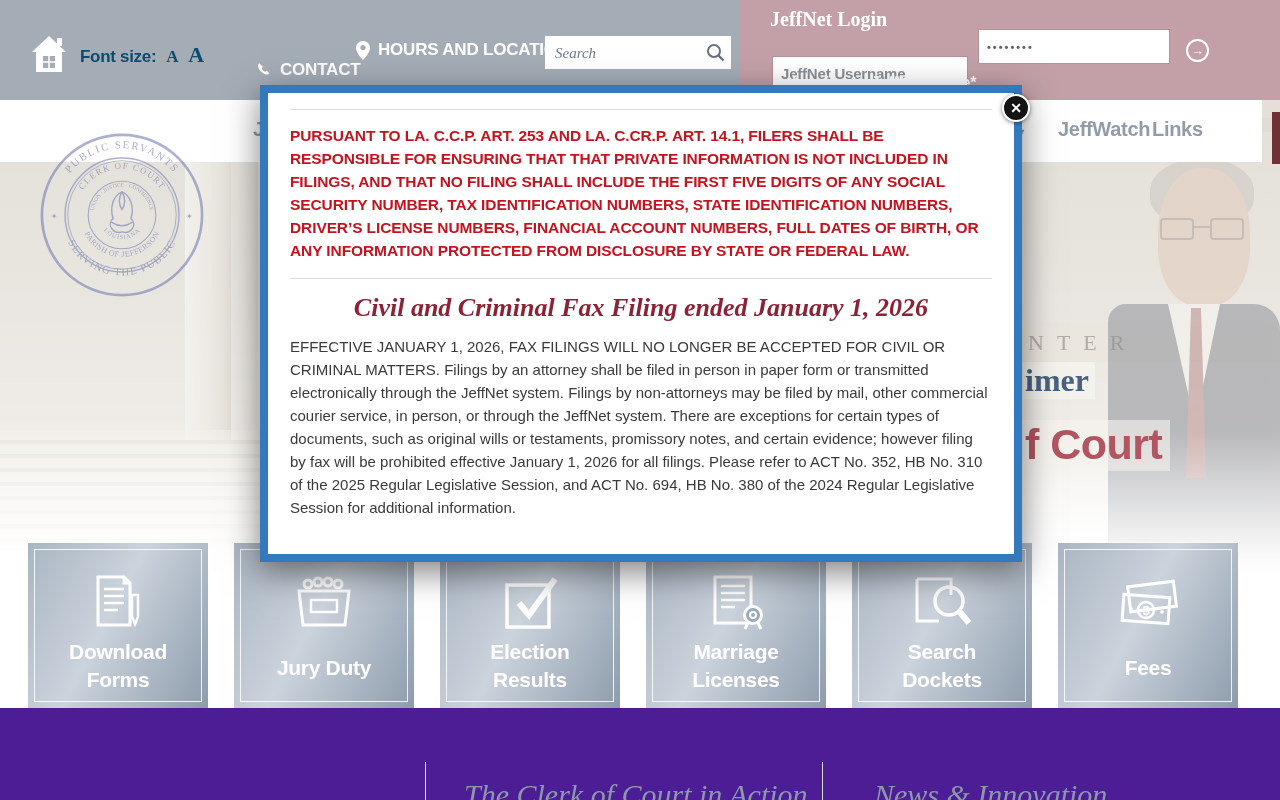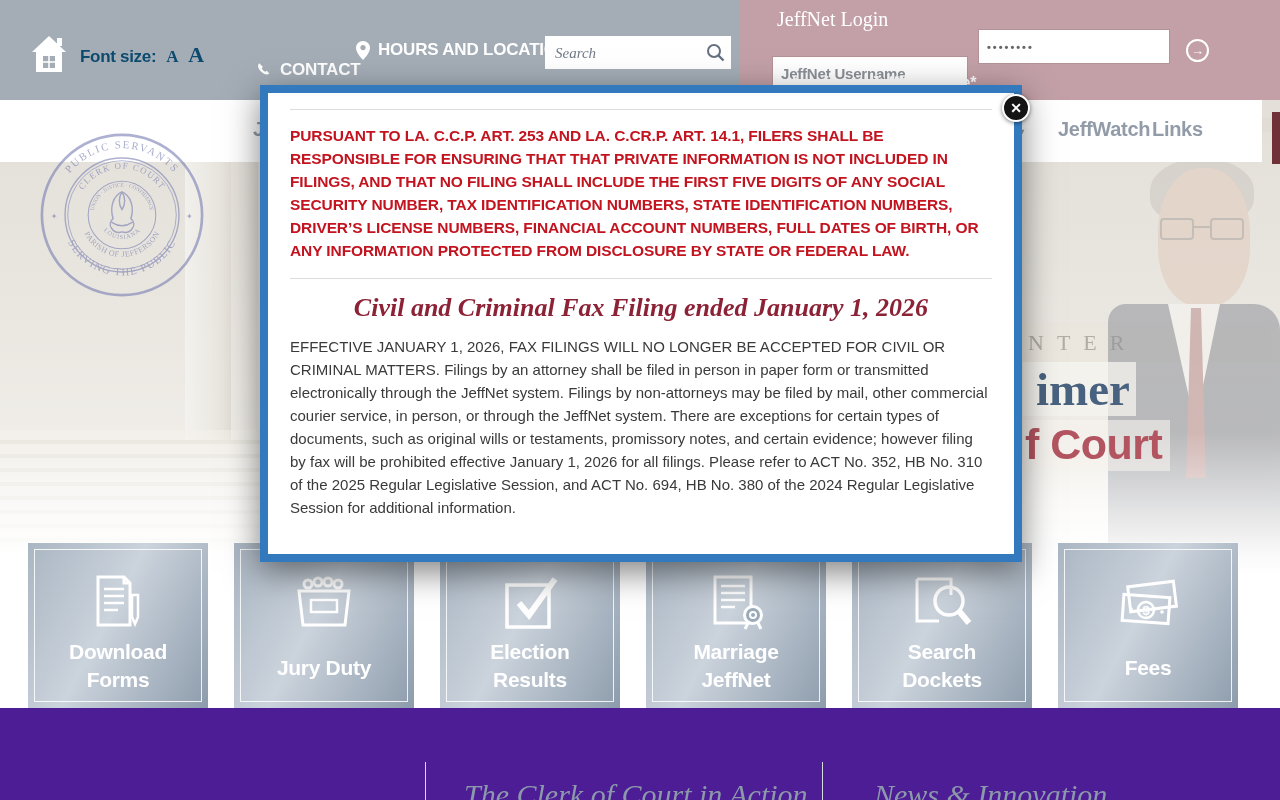--- a/index.html
+++ b/index.html
@@ -22,21 +22,21 @@
   .hdr-contact { left:256px;margin-top:20px; }
   .hdr-hours   { left:356px; }
 
   .search-wrap { position:absolute; left:545px; top:36px; width:186px; height:33px; background:#fff; }
   .search-wrap input { width:100%; height:100%; border:none; outline:none; padding:0 30px 0 10px;
               font-size:15px; color:#3a3f46; background:transparent; }
   .search-wrap input::placeholder { font-family:"Liberation Serif", serif; font-style:italic; color:#707a86; }
   .search-icon { position:absolute; right:6px; top:7px; width:19px; height:19px; cursor:pointer; }
 
   .jn-title { position:absolute; left:30px; top:8px; color:#fff; font-family:"Liberation Serif", serif;
-              font-weight:400; font-size:20px;margin-left:7px; }
+              font-weight:700; font-size:20px; }
   .jn-input { position:absolute; top:29px; height:35px; border:1px solid #b49298; background:#fff;
               font-size:15px; font-weight:700; color:#555; padding:0 8px; outline:none; }
   .jn-user { left:32px;  width:196px; letter-spacing:-0.2px;margin-top:27px; }
   .jn-user::placeholder { color:#8b9097; font-weight:700; }
   .jn-pass { left:238px; width:192px; font-size:11px; letter-spacing:2px; color:#666; }
   .jn-go { position:absolute; left:446px; top:39px; width:23px; height:23px; border:2px solid #fff;
            border-radius:50%; color:#fff; font-size:13px; line-height:19px; text-align:center;
            cursor:pointer; font-weight:700; }
   .jn-sub { position:absolute; left:32px; top:74px; color:#fff; font-weight:700; font-size:16px;
             letter-spacing:-0.2px; cursor:pointer; }
@@ -75,21 +75,21 @@
   .lens-l{ left:52px; } .lens-r{ left:102px; }
   .bridge{ position:absolute; left:86px; top:68px; width:16px; height:2px; background:#6e6055; }
   .suit  { position:absolute; left:0; top:146px; width:172px; height:271px; background:#464b58;
            border-radius:18px 26px 0 0; }
   .shirtV{ position:absolute; left:60px; top:146px; width:52px; height:120px; background:#f3f1ec;
            clip-path:polygon(0 0,100% 0,52% 100%); }
   .tie   { position:absolute; left:78px; top:150px; width:20px; height:170px; background:#8e4745;
            clip-path:polygon(25% 0,75% 0,100% 100%,0 100%); }
 
   .name-frag { position:absolute; left:1023px; top:362px; z-index:2; font-family:"Liberation Serif", serif;
-           font-weight:700; font-size:47px; color:#48627f; background:rgba(246,244,239,.75); padding:0 6px 0 13px; }
+           font-weight:700; font-size:32px; color:#48627f; background:rgba(246,244,239,.75); padding:0 6px 0 2px; }
   .title-frag { position:absolute; left:1023px; top:420px; z-index:2; font-weight:700; font-size:43px;
            letter-spacing:-0.5px; color:#b25560; background:rgba(246,244,239,.6); padding:0 8px 2px 2px; }
   .scroll-tab { position:absolute; left:1272px; top:112px; width:8px; height:52px; background:#6f3038; z-index:5; }
 
   
   .seal { position:absolute; left:28px; top:126px; width:188px; height:178px; z-index:5; opacity:.62; }
 
   
   .tile { position:absolute; top:543px; width:180px; height:165px; z-index:2; cursor:pointer;
           background:linear-gradient(118deg,#aab6c3 0%, #cbd3dc 45%, #8d9cac 100%);
@@ -275,21 +275,21 @@
     <div class="ticon">
       <svg width="62" height="58" viewBox="0 0 62 58" fill="none" stroke="#ffffff">
         <rect x="10" y="4" width="36" height="46" stroke-width="3"></rect>
         <path d="M16 13 h24 M16 20 h24 M16 27 h24 M16 34 h14" stroke-width="2.5"></path>
         <path d="M44 48 l-4 8 M52 48 l4 8" stroke-width="3"></path>
         <circle cx="48" cy="42" r="8.5" stroke-width="3" fill="#9cabb9"></circle>
         <circle cx="48" cy="42" r="3" stroke-width="2"></circle>
       </svg>
     </div>
     <div class="tlabel">Marriage
-JeffNet</div>
+Licenses</div>
   </div>
 
   <div class="tile t5">
     <div class="ticon">
       <svg width="66" height="58" viewBox="0 0 66 58" fill="none" stroke="#ffffff">
         <path d="M8 6 h34 v16 M8 6 v42 h22" stroke-width="3"></path>
         <circle cx="40" cy="28" r="14" stroke-width="3.5"></circle>
         <path d="M50 38 L60 50" stroke-width="6"></path>
       </svg>
     </div>

